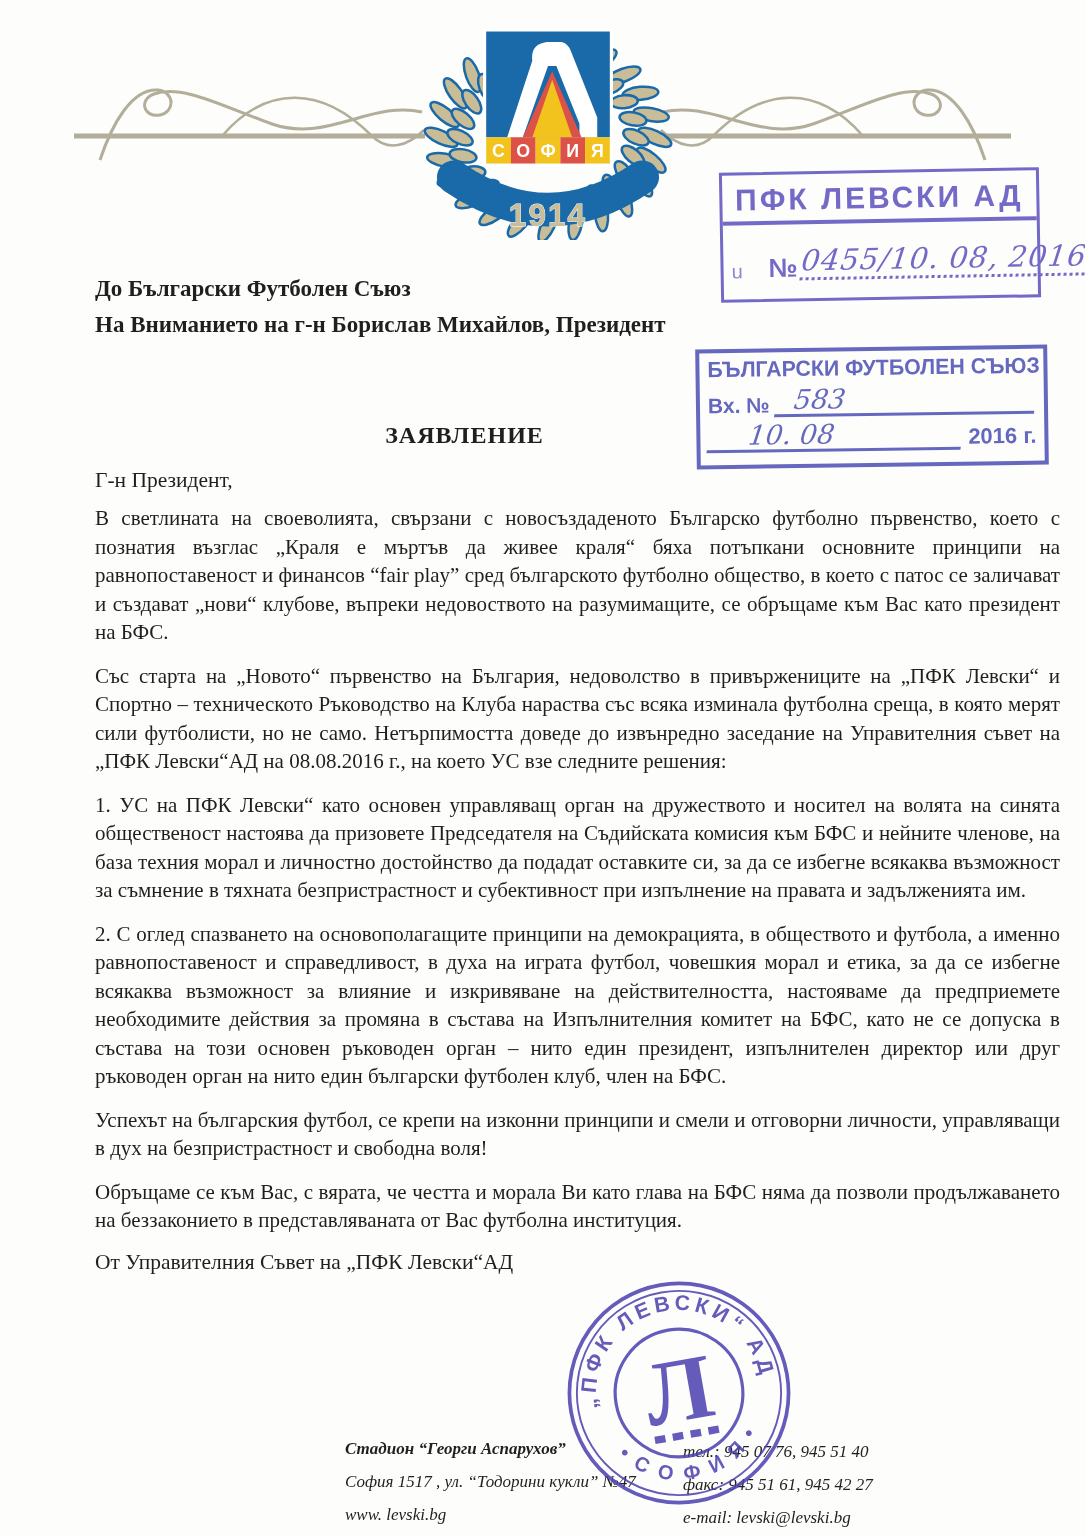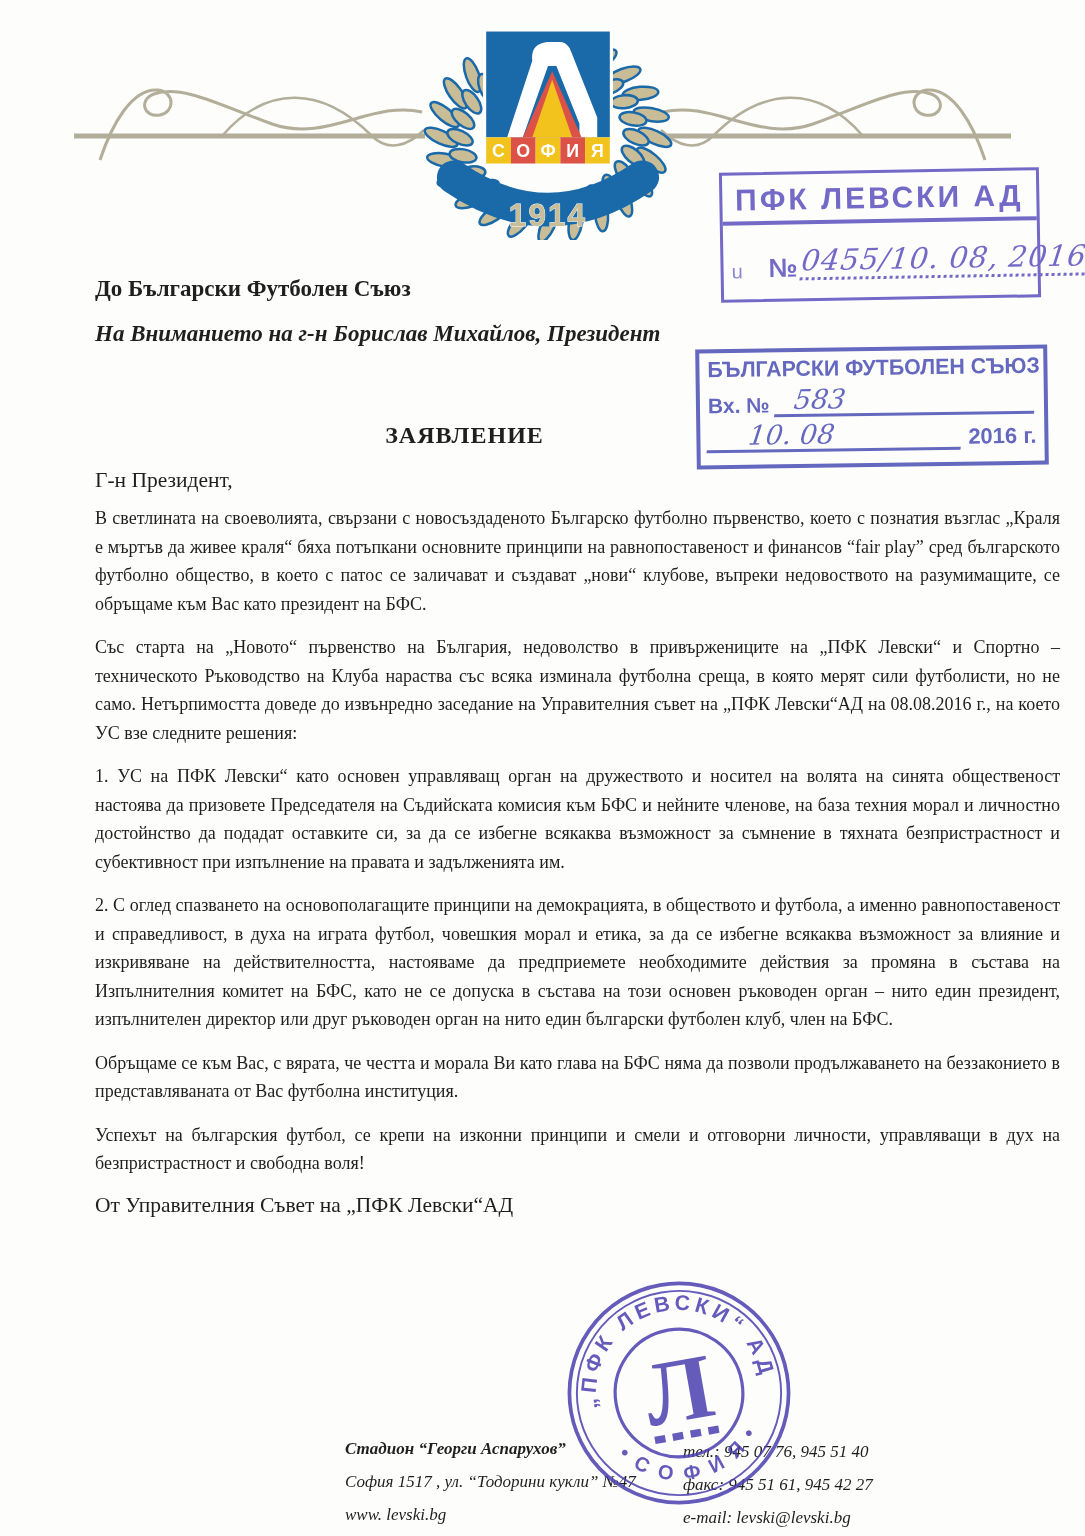--- a/index.html
+++ b/index.html
@@ -66,27 +66,27 @@
     font-weight:bold;font-size:22px;letter-spacing:0px;text-align:center;
     white-space:nowrap;transform:scaleX(.97);transform-origin:left;
   }
   .bfs-row{display:flex;align-items:flex-end;margin-top:4px;}
   .bfs-label{font-size:21px;font-weight:bold;white-space:nowrap;margin-right:6px;}
   .bfs-fill{flex:1;border-bottom:3px solid var(--stamp_blue);font-size:27px;line-height:1;padding:0 0 1px 18px;}
   .bfs-year{font-size:22px;font-weight:bold;white-space:nowrap;margin-left:6px;}
   
   .addressee{position:absolute;left:95px;font-weight:bold;font-size:23px;white-space:nowrap;}
   .addressee.l1{top:276px;}
-  .addressee.l2{top:321px;font-style:italic;}
+  .addressee.l2{top:312px;}
   .doc-title{position:absolute;left:0;top:422px;width:879px;text-align:center;
     font-weight:bold;font-size:24px;letter-spacing:1px;text-indent:50px;}
   .salutation{position:absolute;left:95px;top:468px;font-size:21.5px;}
   .body-text{position:absolute;left:95px;top:504px;width:965px;}
   .body-text p{
-    font-size:18px;line-height:28.5px;text-align:justify;
+    font-size:21px;line-height:28.5px;text-align:justify;
     margin:0 0 15px 0;
   }
   .signature{font-size:21.5px;margin-top:14px;}
   
   .round-stamp{
     position:absolute;left:562px;top:1276px;width:234px;height:234px;
     transform:rotate(-10deg);opacity:.85;z-index:3;
   }
   
   .footer-col{position:absolute;font-style:italic;font-size:17px;line-height:33px;z-index:1;}
@@ -208,22 +208,22 @@
   <div class="addressee l1">До Български Футболен Съюз</div>
   <div class="addressee l2">На Вниманието на г-н Борислав Михайлов, Президент</div>
   <div class="doc-title">ЗАЯВЛЕНИЕ</div>
   <div class="salutation">Г-н Президент,</div>
 
   <div class="body-text">
     <p>В светлината на своеволията, свързани с новосъздаденото Българско футболно първенство, което с познатия възглас  „Краля е мъртъв да живее краля“ бяха потъпкани основните принципи на равнопоставеност и финансов “fair play” сред българското футболно общество, в което с патос се заличават и създават „нови“ клубове, въпреки недовоството на разумимащите, се обръщаме към Вас като президент на БФС.</p>
     <p>Със старта на „Новото“ първенство на България, недоволство в привържениците на „ПФК Левски“ и Спортно – техническото Ръководство на Клуба нараства със всяка изминала футболна среща, в която мерят сили футболисти, но не само. Нетърпимостта доведе до извънредно заседание на Управителния съвет на „ПФК Левски“АД на 08.08.2016 г., на  което УС взе следните решения:</p>
     <p>1. УС на ПФК Левски“ като основен управляващ орган на дружеството и носител на волята на синята общественост настоява да призовете Председателя на Съдийската комисия към БФС и нейните членове, на база техния морал и личностно достойнство да подадат оставките си, за да се избегне всякаква възможност за съмнение в тяхната безпристрастност и субективност при изпълнение на правата и задълженията им.</p>
     <p>2. С оглед спазването на основополагащите принципи на демокрацията, в обществото и футбола, а именно равнопоставеност и справедливост, в духа на играта футбол,  човешкия морал и етика, за да се избегне всякаква възможност за влияние и изкривяване на действителността, настояваме да предприемете необходимите действия за промяна в състава на Изпълнителния комитет на БФС, като не се допуска в състава на този основен ръководен орган – нито един президент, изпълнителен директор или друг ръководен орган на нито един български футболен клуб, член на БФС.</p>
+    <p>Успехът на българския футбол, се крепи на изконни принципи и смели и отговорни личности, управляващи в дух на безпристрастност и свободна воля!</p>
     <p>Обръщаме се към Вас, с вярата, че честта и морала Ви като глава на БФС няма да позволи продължаването на беззаконието в представляваната от Вас футболна институция.</p>
-    <p>Успехът на българския футбол, се крепи на изконни принципи и смели и отговорни личности, управляващи в дух на безпристрастност и свободна воля!</p>
     <div class="signature">От Управителния Съвет на „ПФК Левски“АД</div>
   </div>
 
   <svg class="round-stamp" viewBox="0 0 220 220">
     <defs>
       <path id="arcTop" d="M 32,110 A 78,78 0 1 1 188,110"></path>
       <path id="arcBot" d="M 28,110 A 82,82 0 1 0 192,110"></path>
     </defs>
     <g stroke="var(--round_stamp)" fill="none">
       <circle cx="110" cy="110" r="103" stroke-width="3.5"></circle>

